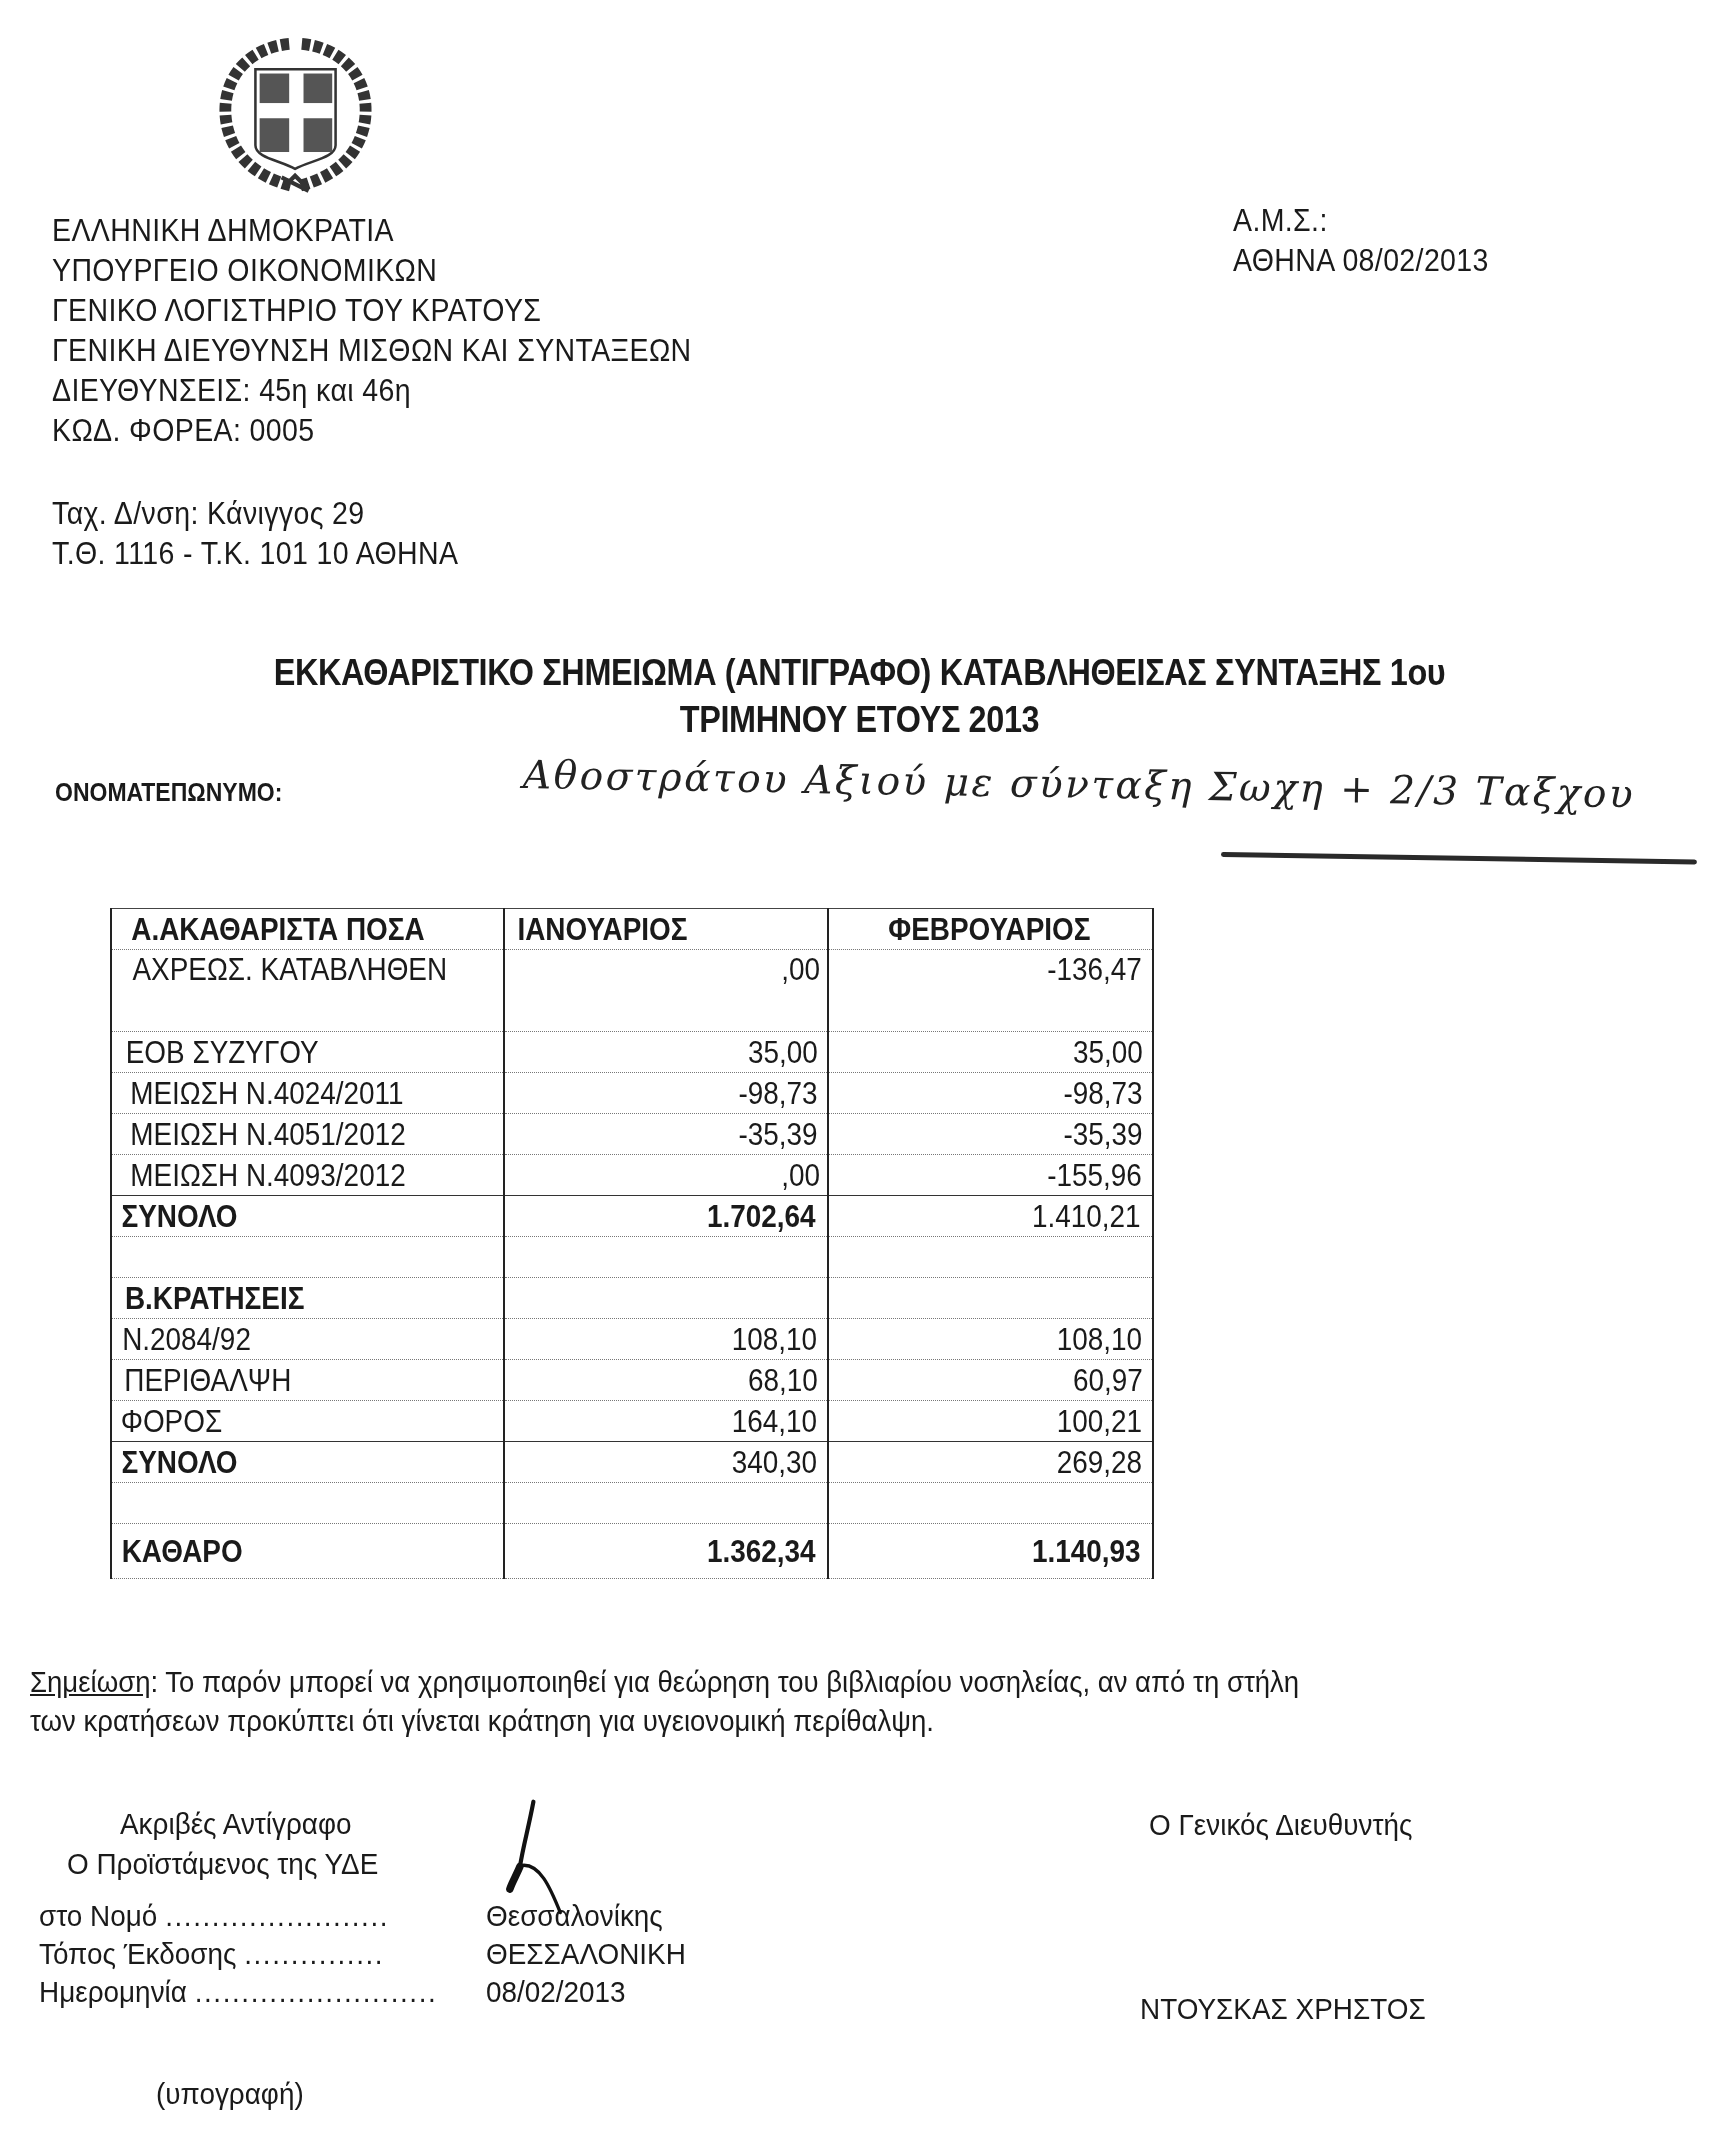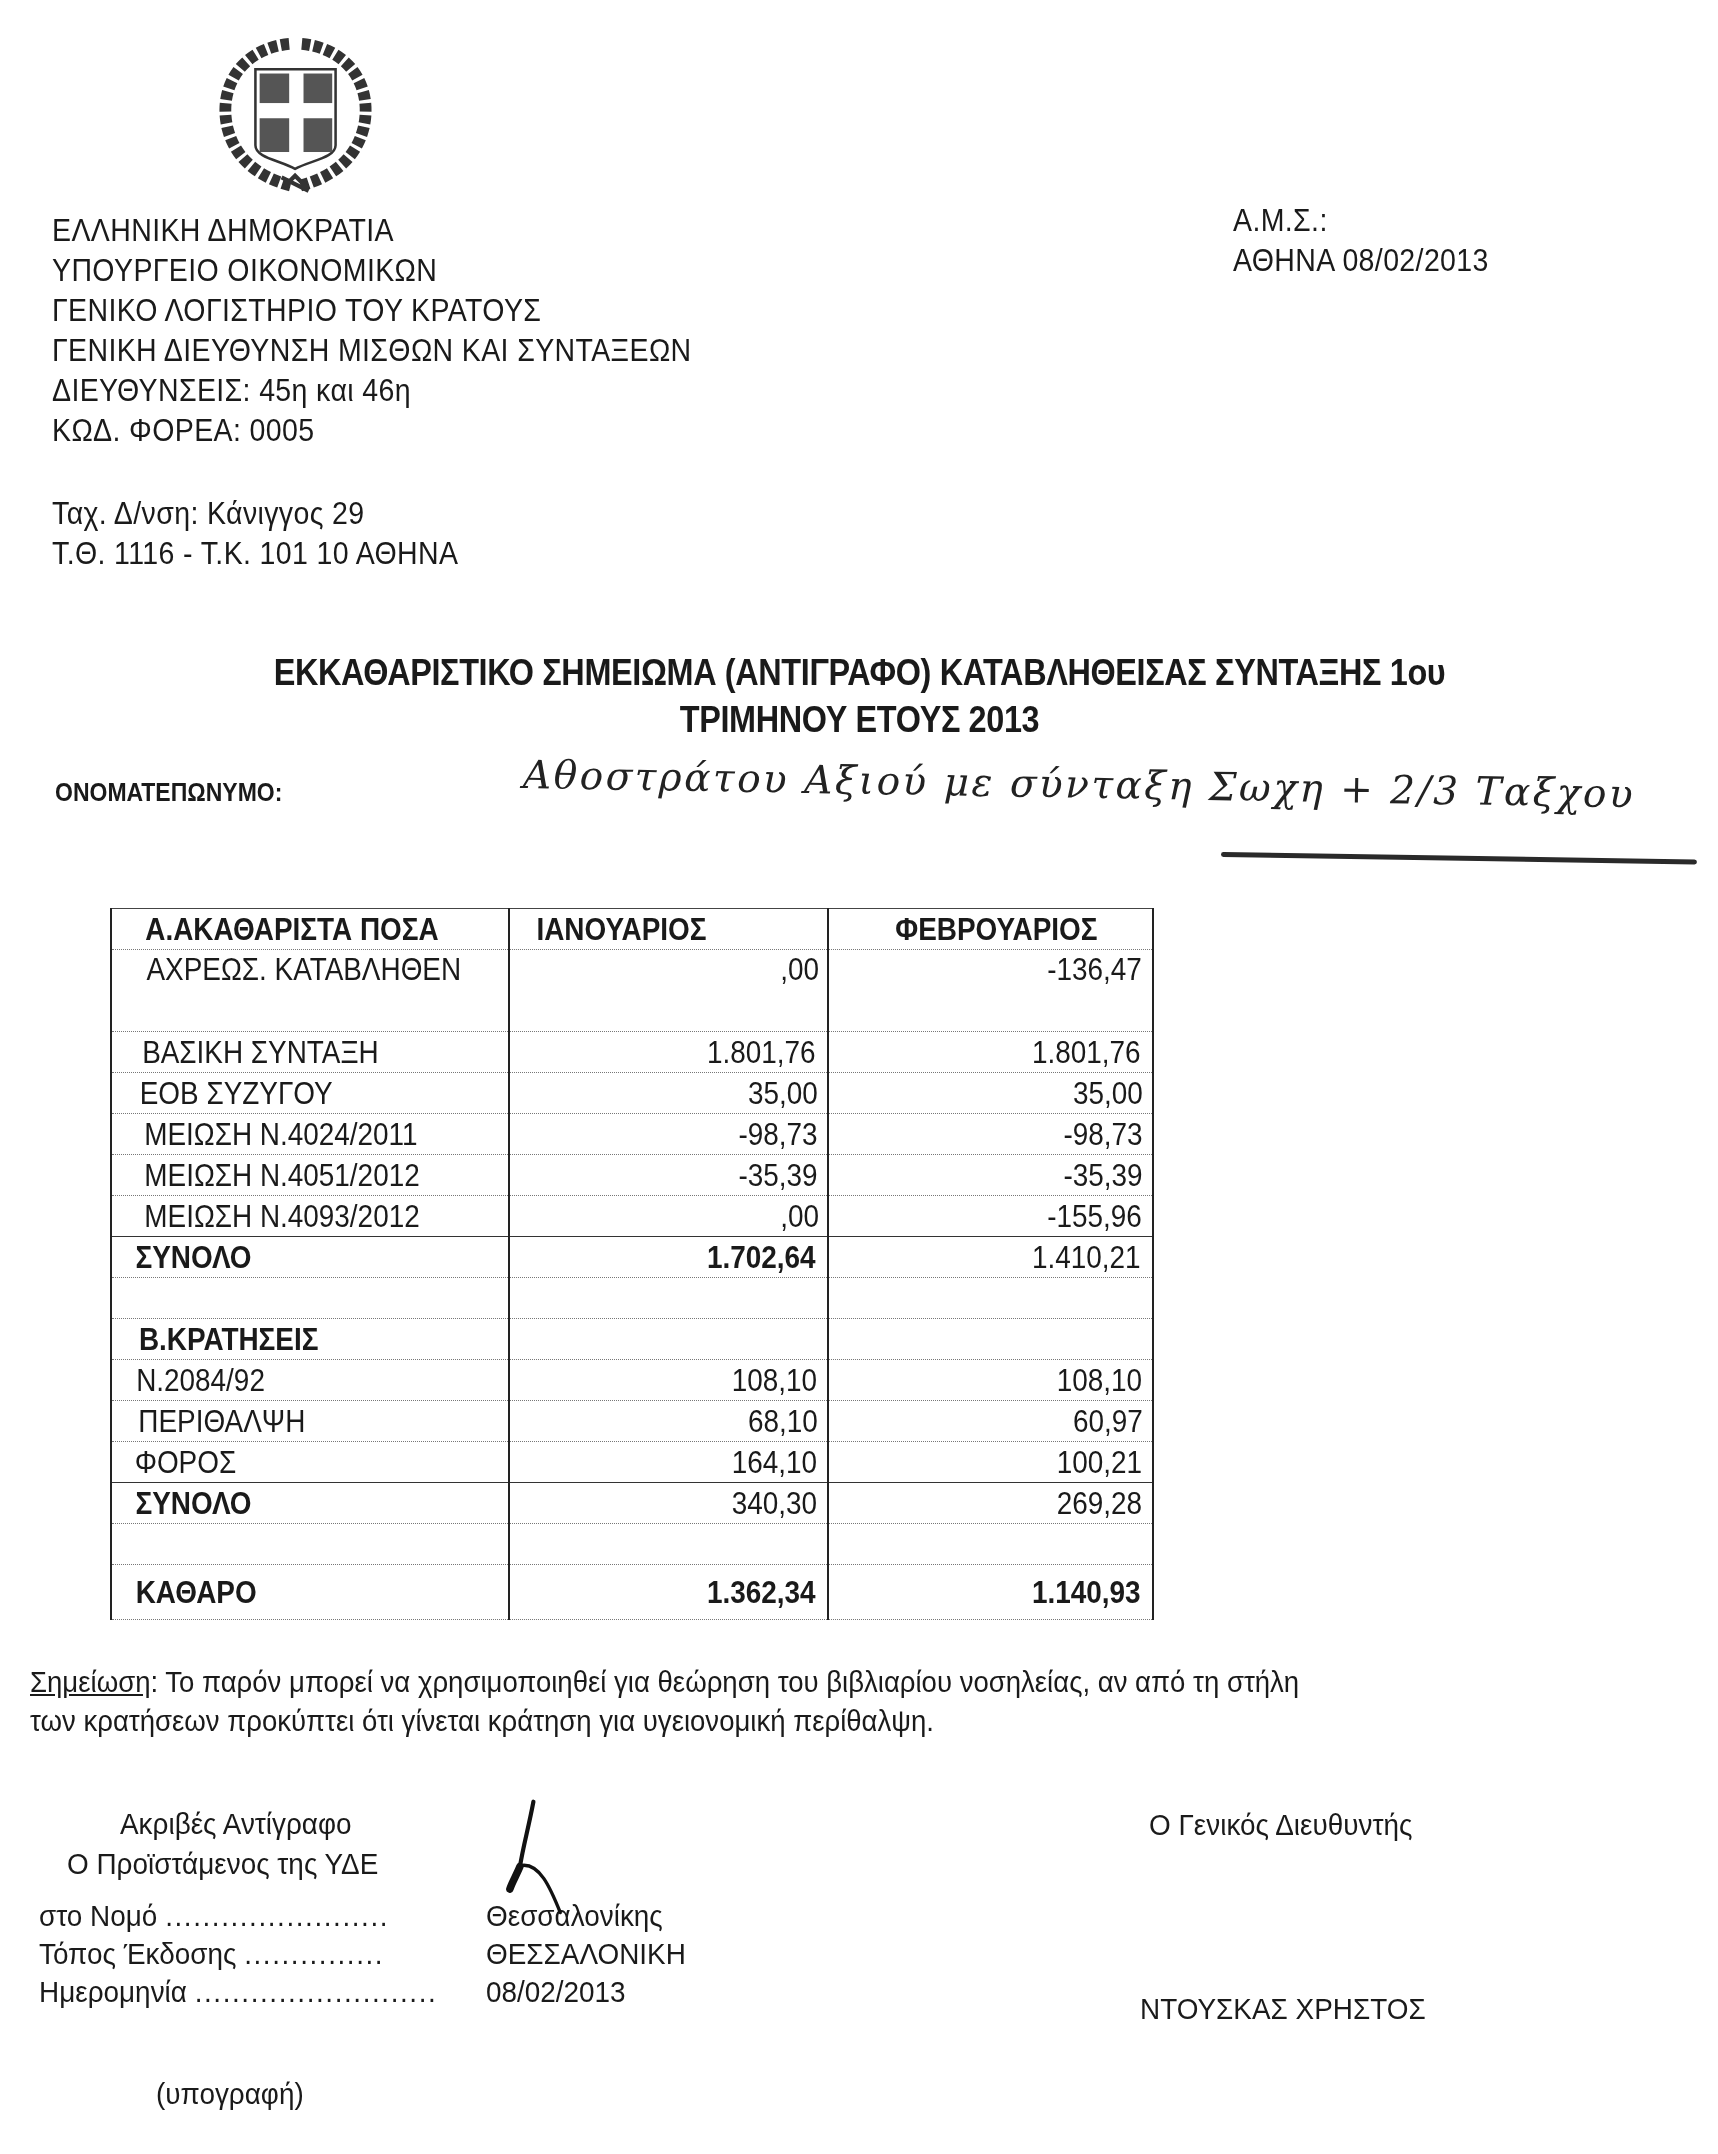--- a/index.html
+++ b/index.html
@@ -12,21 +12,21 @@
   .title { font-family: "Liberation Sans", sans-serif; font-weight: bold; font-size: 36px; letter-spacing: -0.4px; transform: scaleX(0.9); transform-origin: center; text-align: center; }
   .emblem { left: 209px; top: 27px; width: 173px; height: 169px; }
   .hand { font-family: "DejaVu Serif", serif; font-style: italic; font-size: 39px; color: #222; letter-spacing: 2.5px; }
   table.ledger {
     position: absolute; left: 110px; top: 908px; border-collapse: collapse; width: 1044px;
     font-size: 31px;
   }
   table.ledger td {
     border-left: 2.5px solid #222; border-right: 2.5px solid #222;
     border-top: 0.8px dotted #777; border-bottom: 0.8px dotted #777;
-    padding: 0 17px; height: 40px; line-height: 39px; vertical-align: middle;
+    padding: 0 3px; height: 40px; line-height: 39px; vertical-align: middle;
     transform-origin: left;
   }
   table.ledger td.lbl { width: 390px; text-align: left; }
   table.ledger td.num { width: 318px; text-align: right; padding-right: 5px; }
   table.ledger tr.head td { text-align: center; font-weight: bold; border-top: 0.8px solid #444; }
   table.ledger tr.head td.lbl { text-align: left; }
   table.ledger tr.bold td { font-weight: bold; margin-top: 40px; }
   table.ledger tr.thick td { border-top: 1.7px solid #333; }
   table.ledger tr.tall td { height: 81px; line-height: 40px; vertical-align: top; }
   table.ledger tr.blank td { height: 40px; }
@@ -89,25 +89,20 @@
     <td class="lbl"><span class="cond">Α.ΑΚΑΘΑΡΙΣΤΑ ΠΟΣΑ</span></td>
     <td class="num" style="text-align:left"><span class="cond">ΙΑΝΟΥΑΡΙΟΣ</span></td>
     <td class="num" style="text-align:center"><span class="cond">ΦΕΒΡΟΥΑΡΙΟΣ</span></td>
   </tr>
   <tr class="tall">
     <td class="lbl" style="white-space:normal; width:253px;"><span class="cond">ΑΧΡΕΩΣ. ΚΑΤΑΒΛΗΘΕΝ</span></td>
     <td class="num"><span class="cond">,00</span></td>
     <td class="num"><span class="cond">-136,47</span></td>
   </tr>
   <tr>
-    <td class="lbl"><span class="cond">ΒΑΣΙΚΗ ΣΥΝΤΑΞΗ</span></td>
-    <td class="num"><span class="cond">1.801,76</span></td>
-    <td class="num"><span class="cond">1.801,76</span></td>
-  </tr>
-  <tr>
     <td class="lbl"><span class="cond">ΕΟΒ ΣΥΖΥΓΟΥ</span></td>
     <td class="num"><span class="cond">35,00</span></td>
     <td class="num"><span class="cond">35,00</span></td>
   </tr>
   <tr>
     <td class="lbl"><span class="cond">ΜΕΙΩΣΗ Ν.4024/2011</span></td>
     <td class="num"><span class="cond">-98,73</span></td>
     <td class="num"><span class="cond">-98,73</span></td>
   </tr>
   <tr>

